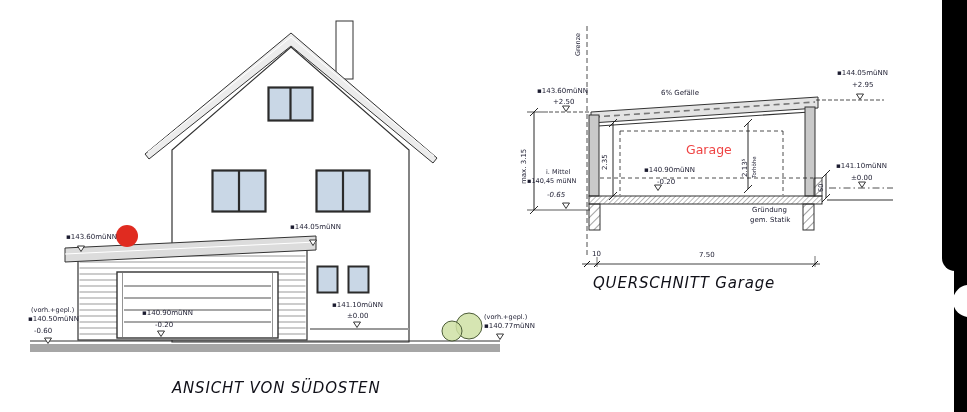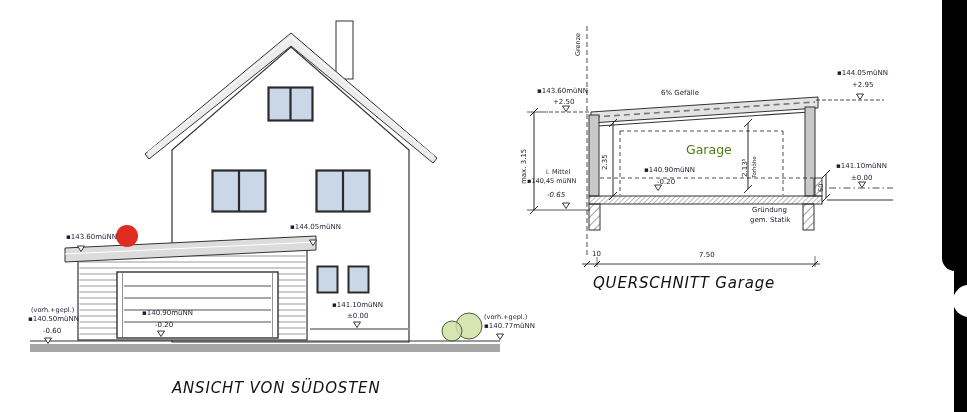--- a/index.html
+++ b/index.html
@@ -4,21 +4,21 @@
 <style>
   html,body{margin:0;padding:0;background:#fff;}
   #page{position:relative;width:967px;height:412px;background:#fff;overflow:hidden;
         font-family:"DejaVu Sans","Liberation Sans",sans-serif;color:#1c1c30;}
   #page svg{position:absolute;left:0;top:0;}
   .lbl{position:absolute;font-size:7px;line-height:8px;white-space:nowrap;color:#1c1c30;}
   .sm{font-size:6.5px;}
   .xs{font-size:5.5px;}
   .rot{transform:rotate(-90deg);transform-origin:0 0;}
   .ttl{position:absolute;font-size:15px;letter-spacing:0.8px;color:#101018;white-space:nowrap;font-style:italic;}
-  .room{position:absolute;font-size:12.5px;color:#4d7c0f;white-space:nowrap;}
+  .room{position:absolute;font-size:12.5px;color:#ef4444;white-space:nowrap;}
 </style>
 </head>
 <body>
 
 <div id="page">
 
 <svg width="967" height="412" viewBox="0 0 967 412">
   <defs>
     <pattern id="hatch" width="6" height="6" patternUnits="userSpaceOnUse" patternTransform="rotate(45)">
       <line x1="0" y1="0" x2="0" y2="6" stroke="#444" stroke-width="1"></line>
@@ -190,21 +190,21 @@
     <circle cx="969" cy="301" r="16" fill="#fff"></circle>
   </g>
 </svg>
 
 <div class="lbl" style="left:66px;top:233px;">▪143.60müNN</div>
 <div class="lbl" style="left:290px;top:223px;">▪144.05müNN</div>
 <div class="lbl" style="left:332px;top:301px;">▪141.10müNN</div>
 <div class="lbl" style="left:347px;top:312px;">±0.00</div>
 <div class="lbl sm" style="left:31px;top:306px;">(vorh.+gepl.)</div>
 <div class="lbl" style="left:28px;top:315px;">▪140.50müNN</div>
-<div class="lbl" style="left:43px;top:327px;text-align:center;">-0.60</div>
+<div class="lbl" style="left:34px;top:327px;text-align:center;">-0.60</div>
 <div class="lbl" style="left:142px;top:309px;">▪140.90müNN</div>
 <div class="lbl" style="left:155px;top:321px;">-0.20</div>
 <div class="lbl sm" style="left:484px;top:313px;">(vorh.+gepl.)</div>
 <div class="lbl" style="left:484px;top:322px;">▪140.77müNN</div>
 <div class="ttl" style="left:172px;top:379px;">ANSICHT VON SÜDOSTEN</div>
 
 <div class="lbl sm rot" style="left:574px;top:56px;">Grenze</div>
 <div class="lbl" style="left:537px;top:87px;">▪143.60müNN</div>
 <div class="lbl" style="left:553px;top:98px;">+2.50</div>
 <div class="lbl" style="left:661px;top:89px;">6% Gefälle</div>

